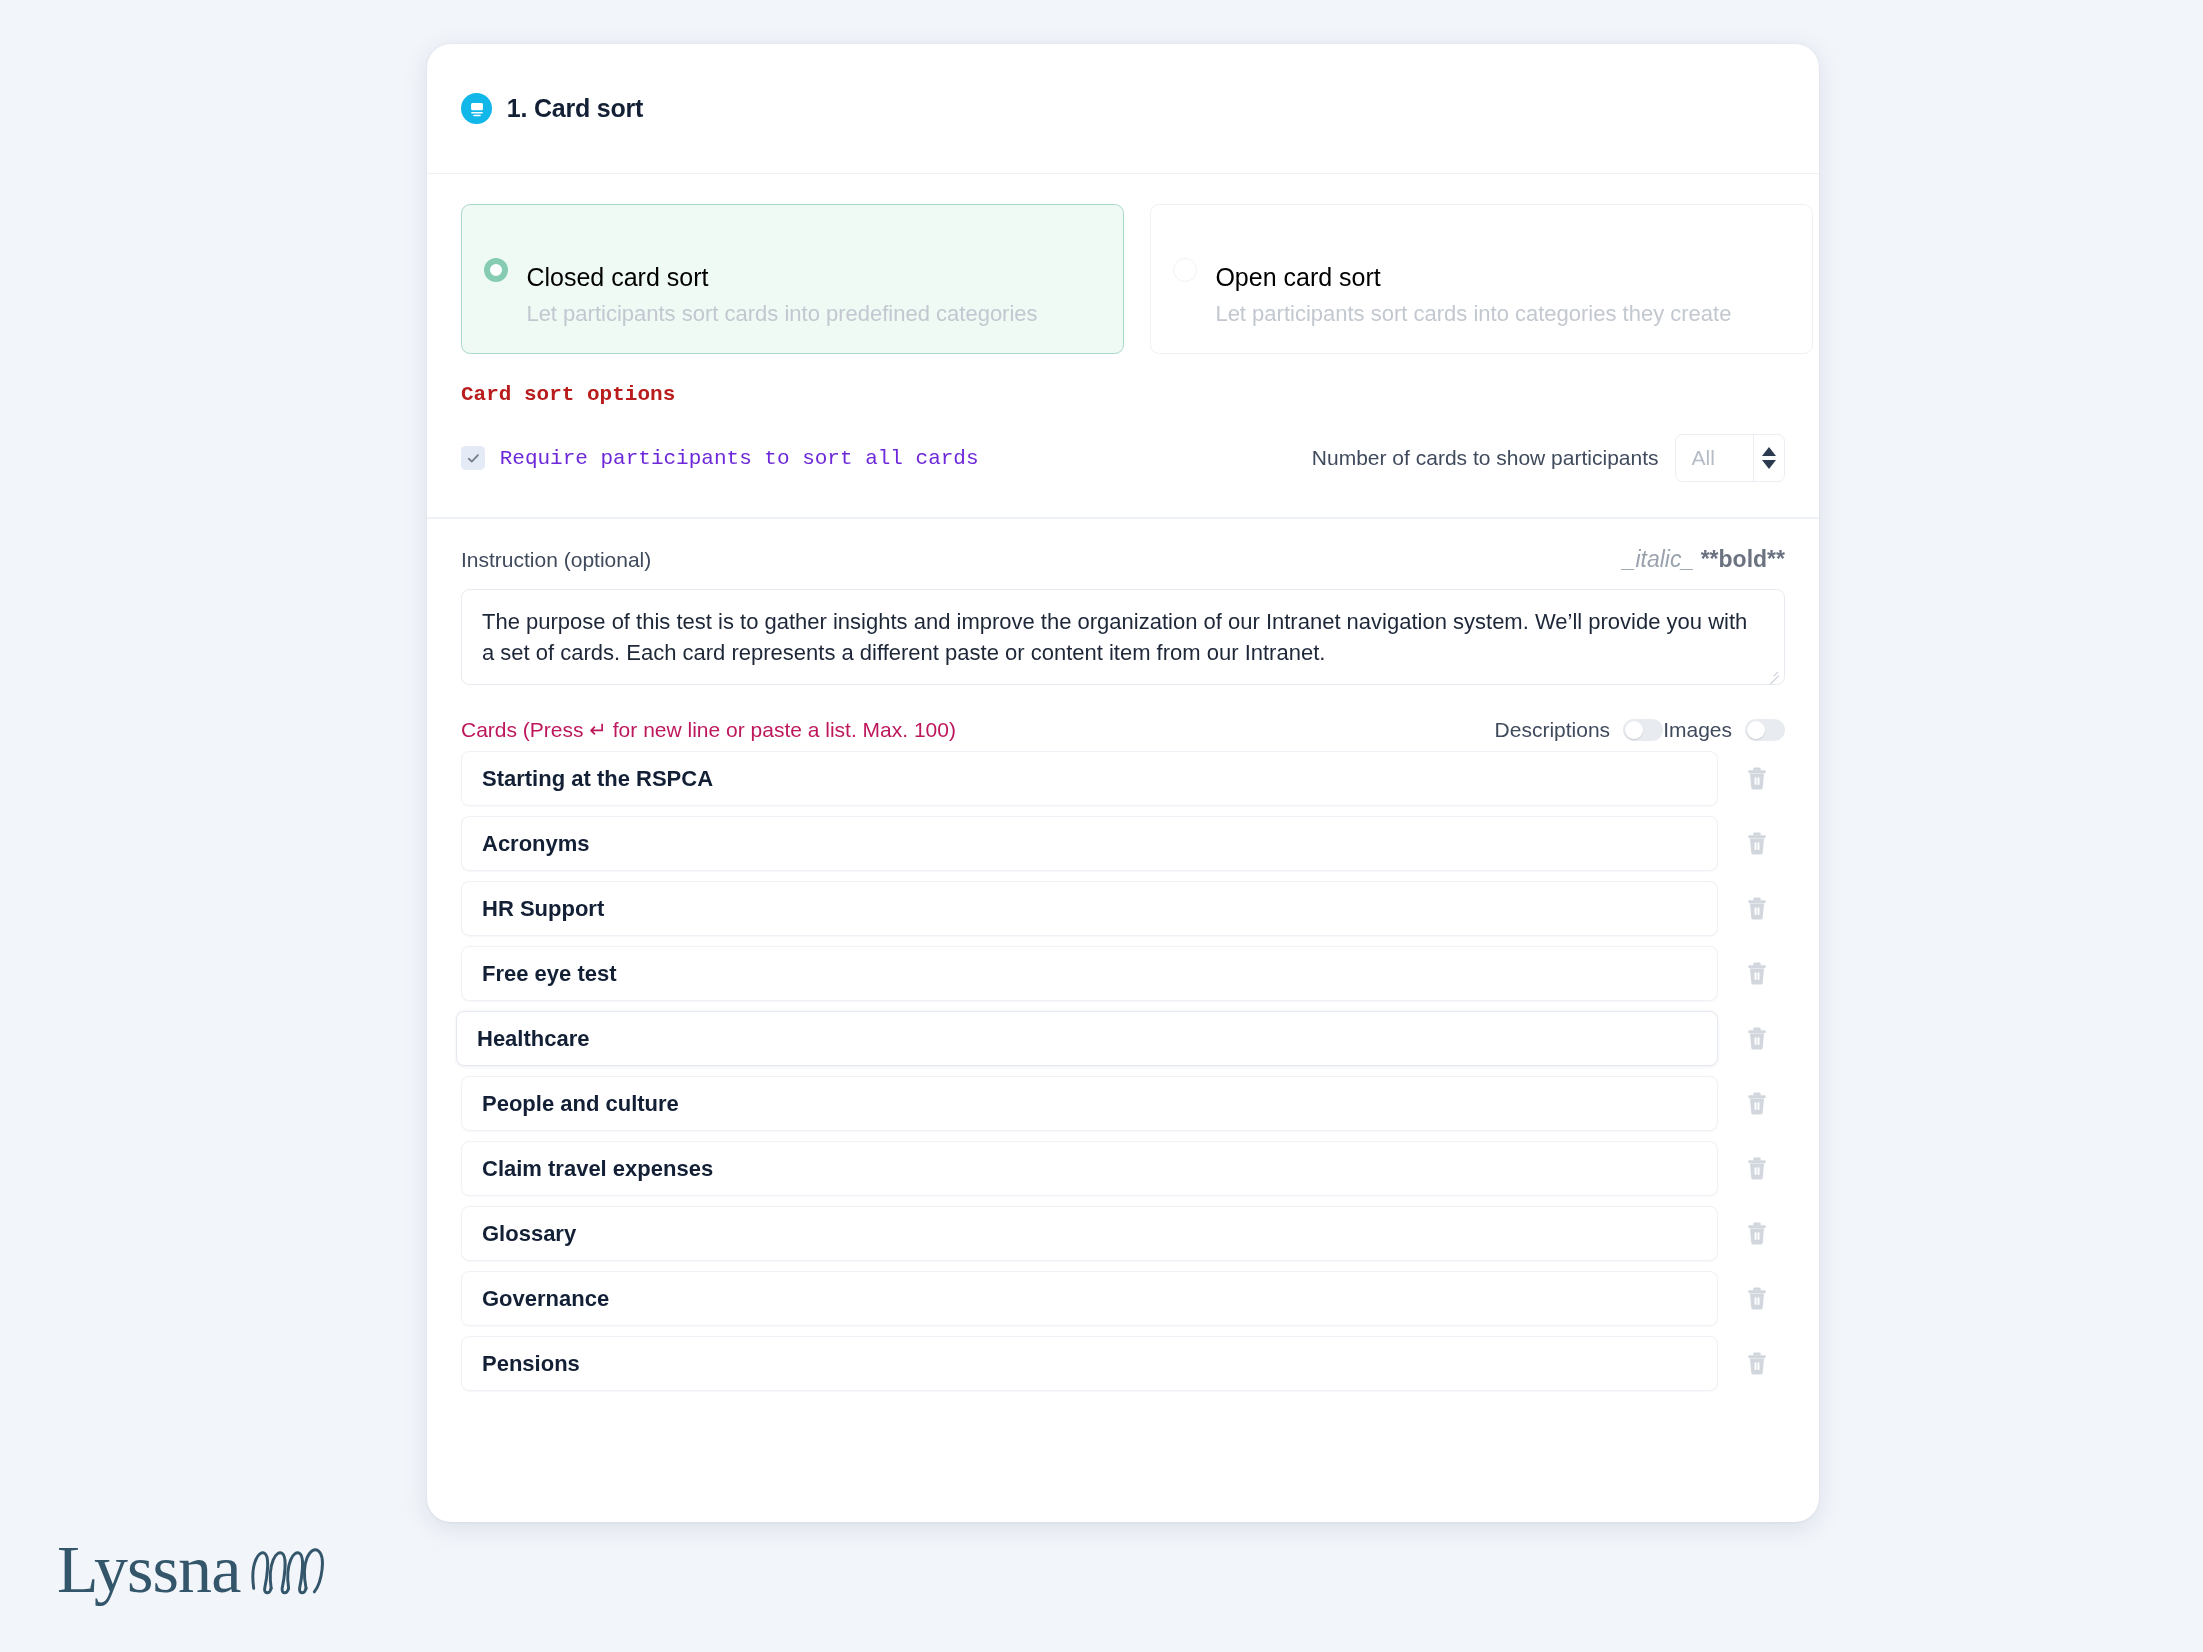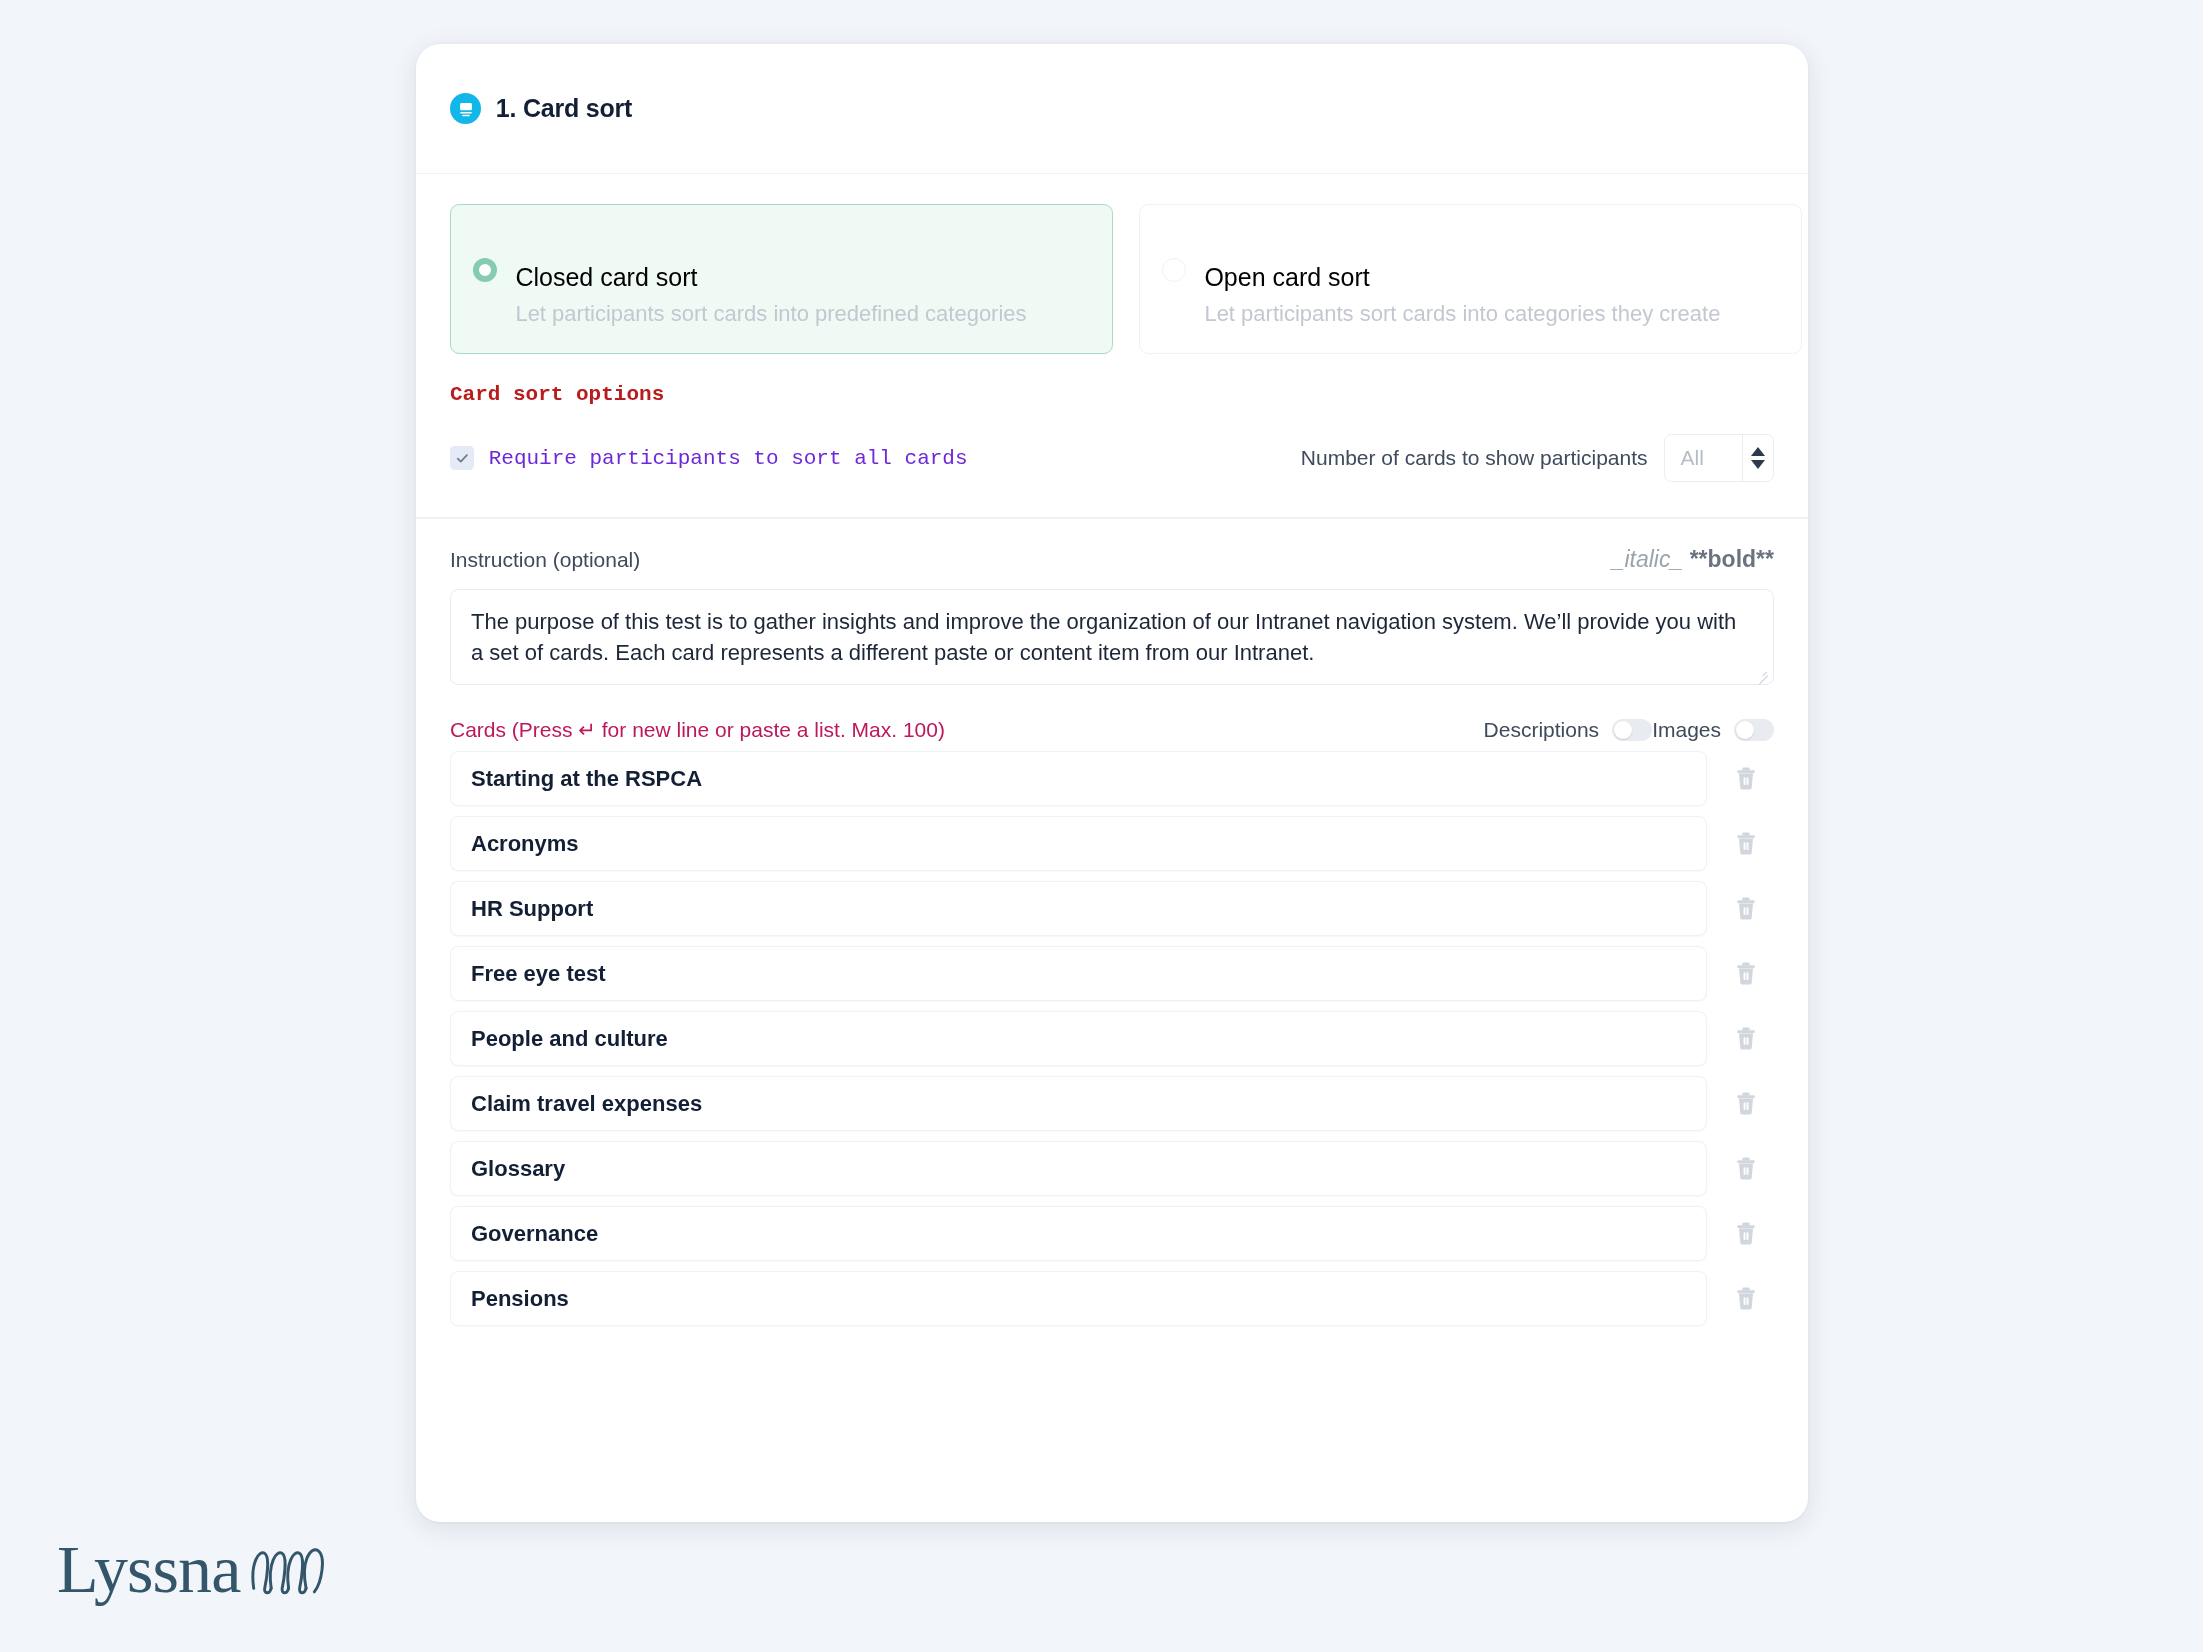--- a/index.html
+++ b/index.html
@@ -15,21 +15,21 @@
   #stage {
     position: relative;
     width: 2204px;
     height: 1653px;
     background: #f2f5fa;
   }
 
   
   .panel {
     position: absolute;
-    left: 416px;
+    left: 427px;
     top: 44px;
     width: 1392px;
     height: 1478px;
     background: #ffffff;
     border-radius: 24px;
     box-shadow: 0 5.5px 26px rgba(28, 45, 80, 0.10), 0 0.9px 2.8px rgba(28,45,80,0.06);
     overflow: hidden;
   }
 
   
@@ -431,20 +431,32 @@
               <rect x="3.5" y="4.5" width="19" height="3.2" rx="1.2" fill="#d2d7de"></rect>
               <rect x="9" y="1.6" width="8" height="3.4" rx="1.3" fill="#d2d7de"></rect>
               <path d="M5.4 8 h15.2 l-1.4 15.4 a2.2 2.2 0 0 1 -2.2 2 h-8 a2.2 2.2 0 0 1 -2.2 -2 z" fill="#d2d7de"></path>
               <rect x="10.4" y="12" width="2.1" height="8.4" rx="1" fill="#ffffff"></rect>
               <rect x="13.6" y="12" width="2.1" height="8.4" rx="1" fill="#ffffff"></rect>
             </svg>
           </div>
         </div>
         <div class="card-row">
           <div class="card-input">Free eye test</div>
+          <div class="card-delete">
+            <svg width="24" height="26" viewBox="0 0 26 28">
+              <rect x="3.5" y="4.5" width="19" height="3.2" rx="1.2" fill="#d2d7de"></rect>
+              <rect x="9" y="1.6" width="8" height="3.4" rx="1.3" fill="#d2d7de"></rect>
+              <path d="M5.4 8 h15.2 l-1.4 15.4 a2.2 2.2 0 0 1 -2.2 2 h-8 a2.2 2.2 0 0 1 -2.2 -2 z" fill="#d2d7de"></path>
+              <rect x="10.4" y="12" width="2.1" height="8.4" rx="1" fill="#ffffff"></rect>
+              <rect x="13.6" y="12" width="2.1" height="8.4" rx="1" fill="#ffffff"></rect>
+            </svg>
+          </div>
+        </div>
+        <div class="card-row hover">
+          <div class="card-input">Healthcare</div>
           <div class="card-delete">
             <svg width="24" height="26" viewBox="0 0 26 28">
               <rect x="3.5" y="4.5" width="19" height="3.2" rx="1.2" fill="#d2d7de"></rect>
               <rect x="9" y="1.6" width="8" height="3.4" rx="1.3" fill="#d2d7de"></rect>
               <path d="M5.4 8 h15.2 l-1.4 15.4 a2.2 2.2 0 0 1 -2.2 2 h-8 a2.2 2.2 0 0 1 -2.2 -2 z" fill="#d2d7de"></path>
               <rect x="10.4" y="12" width="2.1" height="8.4" rx="1" fill="#ffffff"></rect>
               <rect x="13.6" y="12" width="2.1" height="8.4" rx="1" fill="#ffffff"></rect>
             </svg>
           </div>
         </div>

